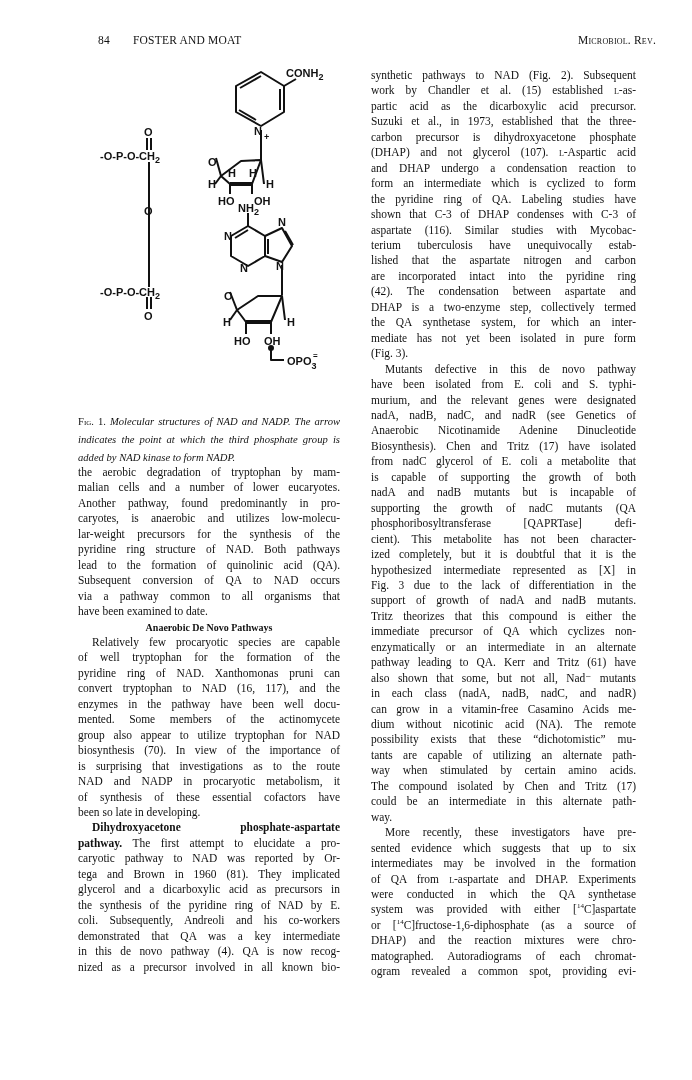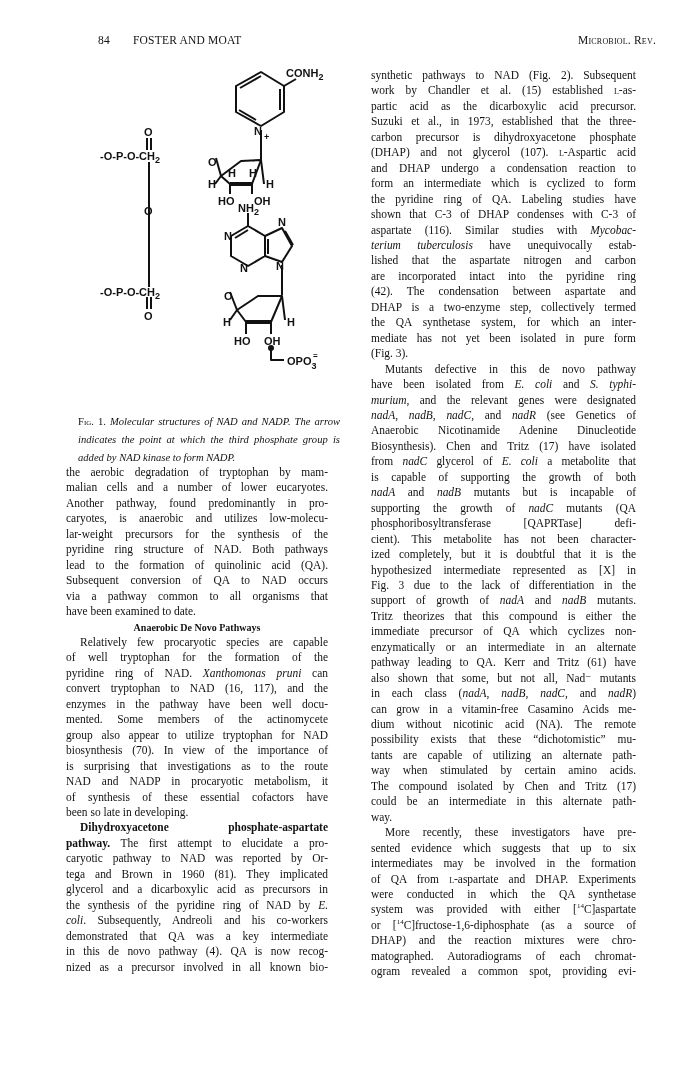--- a/index.html
+++ b/index.html
@@ -4,35 +4,35 @@
 <style>
   html, body { margin: 0; padding: 0; background: #ffffff; }
   body { width: 692px; height: 1080px; position: relative; overflow: hidden;
          font-family: "Liberation Serif", "DejaVu Serif", serif; color: #111; }
   .running-head { position: absolute; top: 34px; left: 78px; width: 558px; height: 16px;
                   font-size: 11.5px; letter-spacing: 0.2px; margin-left: 20px; }
   .running-head .pg { position: absolute; left: 0; top: 0; }
   .running-head .auth { position: absolute; left: 35px; top: 0; }
   .running-head .jrnl { position: absolute; right: 0; top: 0; font-variant: small-caps; }
   .col { position: absolute; font-size: 11.45px; line-height: 15.45px; text-align: justify; }
-  .col-left { left: 66px; top: 465px; width: 262px; }
+  .col-left { left: 78px; top: 465px; width: 262px; }
   .col-right { left: 371px; top: 68px; width: 265px; }
   .col p { margin: 0; }
   .col p.line { text-align-last: justify; white-space: nowrap; }
   .col p.last { text-align-last: left; }
   .indent { text-indent: 14px; }
   .section-heading { font-weight: bold; text-align: center !important; text-align-last: center !important;
                      margin: 12px 0 2px 0; font-size: 10px; }
   .figure { position: absolute; left: 78px; top: 60px; width: 262px; height: 325px; }
   .figure svg { width: 262px; height: 325px; }
   .caption { position: absolute; left: 78px; top: 413px; width: 262px; font-size: 10.6px; line-height: 18px;
              text-align: justify; }
   .caption .fig-label { font-variant: small-caps; font-style: normal; }
   .caption .cap-text { font-style: italic; }
-  i, .it { font-style: italic; }
+  i, .it { }
   .sc { font-variant: small-caps; }
   sup { font-size: 7px; line-height: 0; }
   .chem { font-family: "Liberation Sans", "DejaVu Sans", sans-serif; font-weight: bold; font-size: 11px; }
 </style>
 </head>
 <body>
 
 <div class="running-head">
   <span class="pg">84</span>
   <span class="auth">FOSTER AND MOAT</span>

